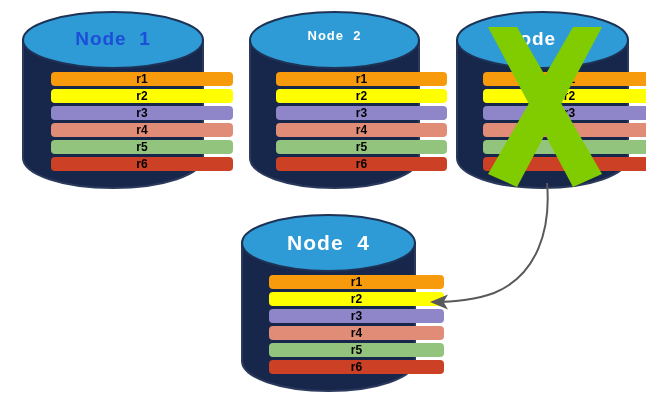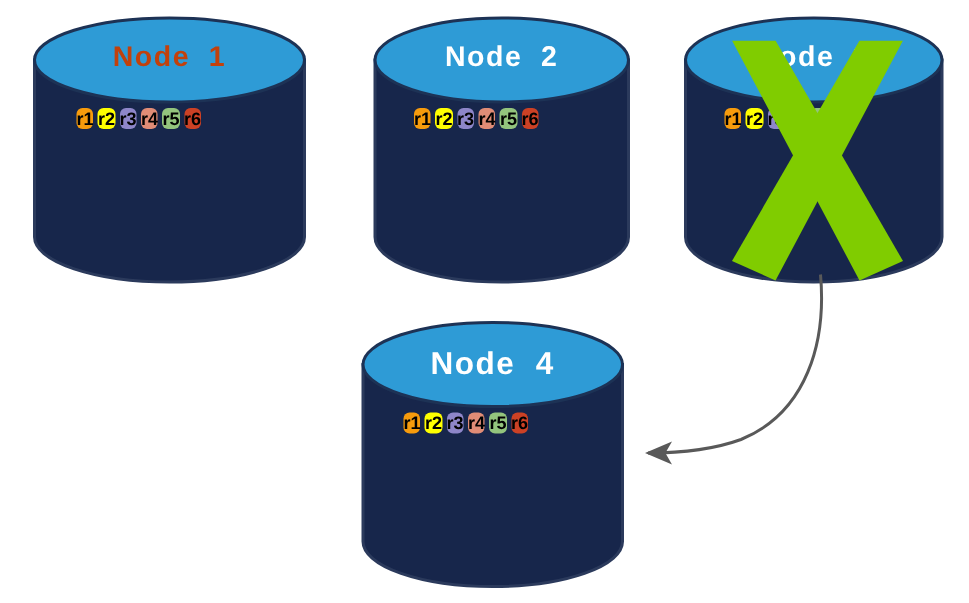--- a/index.html
+++ b/index.html
@@ -38,21 +38,21 @@
     font-family: "Liberation Sans", sans-serif;
     letter-spacing: 1px;
     white-space: pre;
     pointer-events: none;
   }
   .rows {
     position: absolute;
     left: 0;
     width: 100%;
     display: flex;
-    flex-direction: row;
+    flex-direction: column;
   }
   .row {
     position: relative;
     border-radius: 4px;
     color: #000000;
     font-weight: bold;
     text-align: center;
     font-family: "Liberation Sans", sans-serif;
     box-sizing: border-box;
     line-height: 1;
@@ -78,21 +78,21 @@
 </head>
 <body>
 
 <div id="canvas">
 
   <div class="node" style="left:22px; top:10px; width:182px; height:178px;">
     <svg class="node-svg" width="182" height="178" viewBox="0 0 182 178">
       <path d="M1,30 L1,148 A90,30 0 0 0 181,148 L181,30 Z" fill="#17264B" stroke="#2b3a5c" stroke-width="2"></path>
       <ellipse cx="91" cy="30" rx="90" ry="28" fill="#2E9BD6" stroke="#1d3255" stroke-width="2"></ellipse>
     </svg>
-    <div class="node-title" style="top: 18px; font-size: 19px; color: #c2410c;">Node  1</div>
+    <div class="node-title" style="top: 18px; font-size: 19px; color: #1d4ed8;">Node  1</div>
     <div class="rows" style="top:62px; padding:0 29px; gap:3px;">
       <div class="row" style="height: 14px; font-size: 12px; background: rgb(247, 155, 12);">
         <span>r1</span>
       </div>
       <div class="row" style="height: 14px; font-size: 12px; background: rgb(255, 255, 0);">
         <span>r2</span>
       </div>
       <div class="row" style="height: 14px; font-size: 12px; background: rgb(142, 134, 201);">
         <span>r3</span>
       </div>
@@ -106,21 +106,21 @@
         <span>r6</span>
       </div>
     </div>
   </div>
 
   <div class="node" style="left:249px; top:10px; width:171px; height:178px;">
     <svg class="node-svg" width="171" height="178" viewBox="0 0 171 178">
       <path d="M1,30 L1,148 A84.5,30 0 0 0 170,148 L170,30 Z" fill="#17264B" stroke="#2b3a5c" stroke-width="2"></path>
       <ellipse cx="85.5" cy="30" rx="84.5" ry="28" fill="#2E9BD6" stroke="#1d3255" stroke-width="2"></ellipse>
     </svg>
-    <div class="node-title" style="top: 18px; font-size: 19px; color: rgb(255, 255, 255);">Node  2</div>
+    <div class="node-title" style="top: 18px; font-size: 13px; color: rgb(255, 255, 255);">Node  2</div>
     <div class="rows" style="top:62px; padding:0 27px; gap:3px;">
       <div class="row" style="height: 14px; font-size: 12px; background: rgb(247, 155, 12);">
         <span>r1</span>
       </div>
       <div class="row" style="height: 14px; font-size: 12px; background: rgb(255, 255, 0);">
         <span>r2</span>
       </div>
       <div class="row" style="height: 14px; font-size: 12px; background: rgb(142, 134, 201);">
         <span>r3</span>
       </div>

